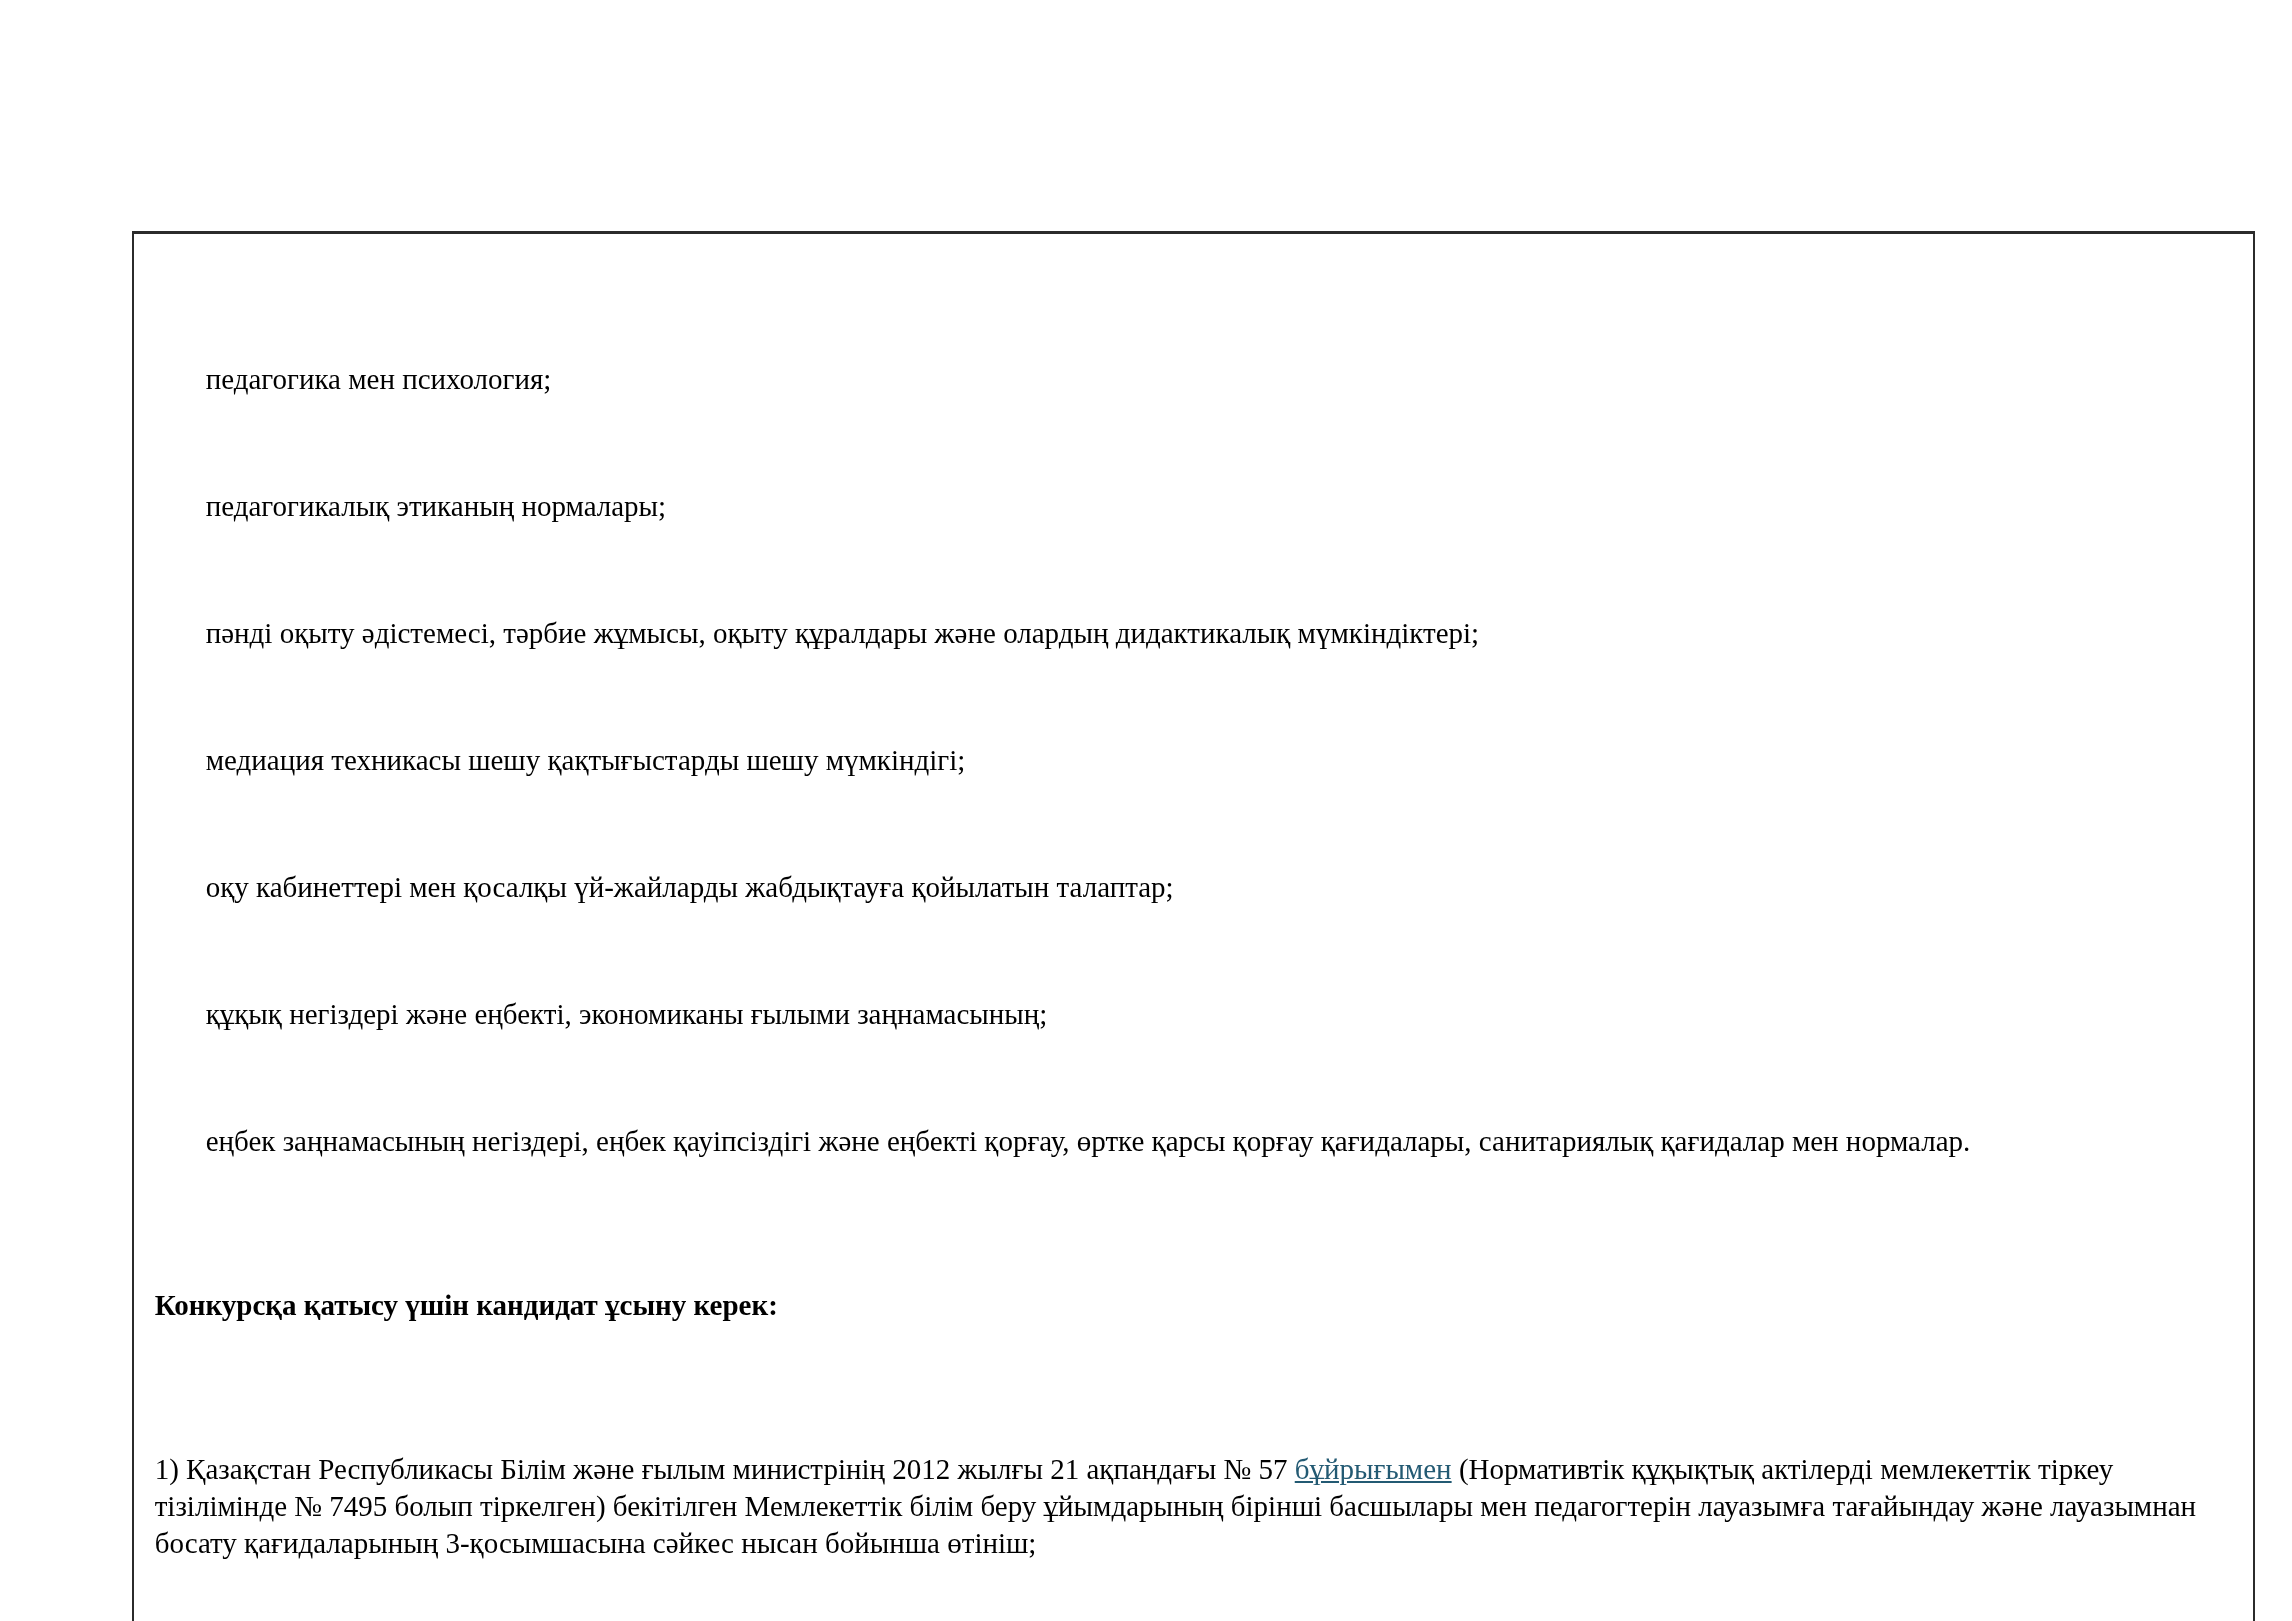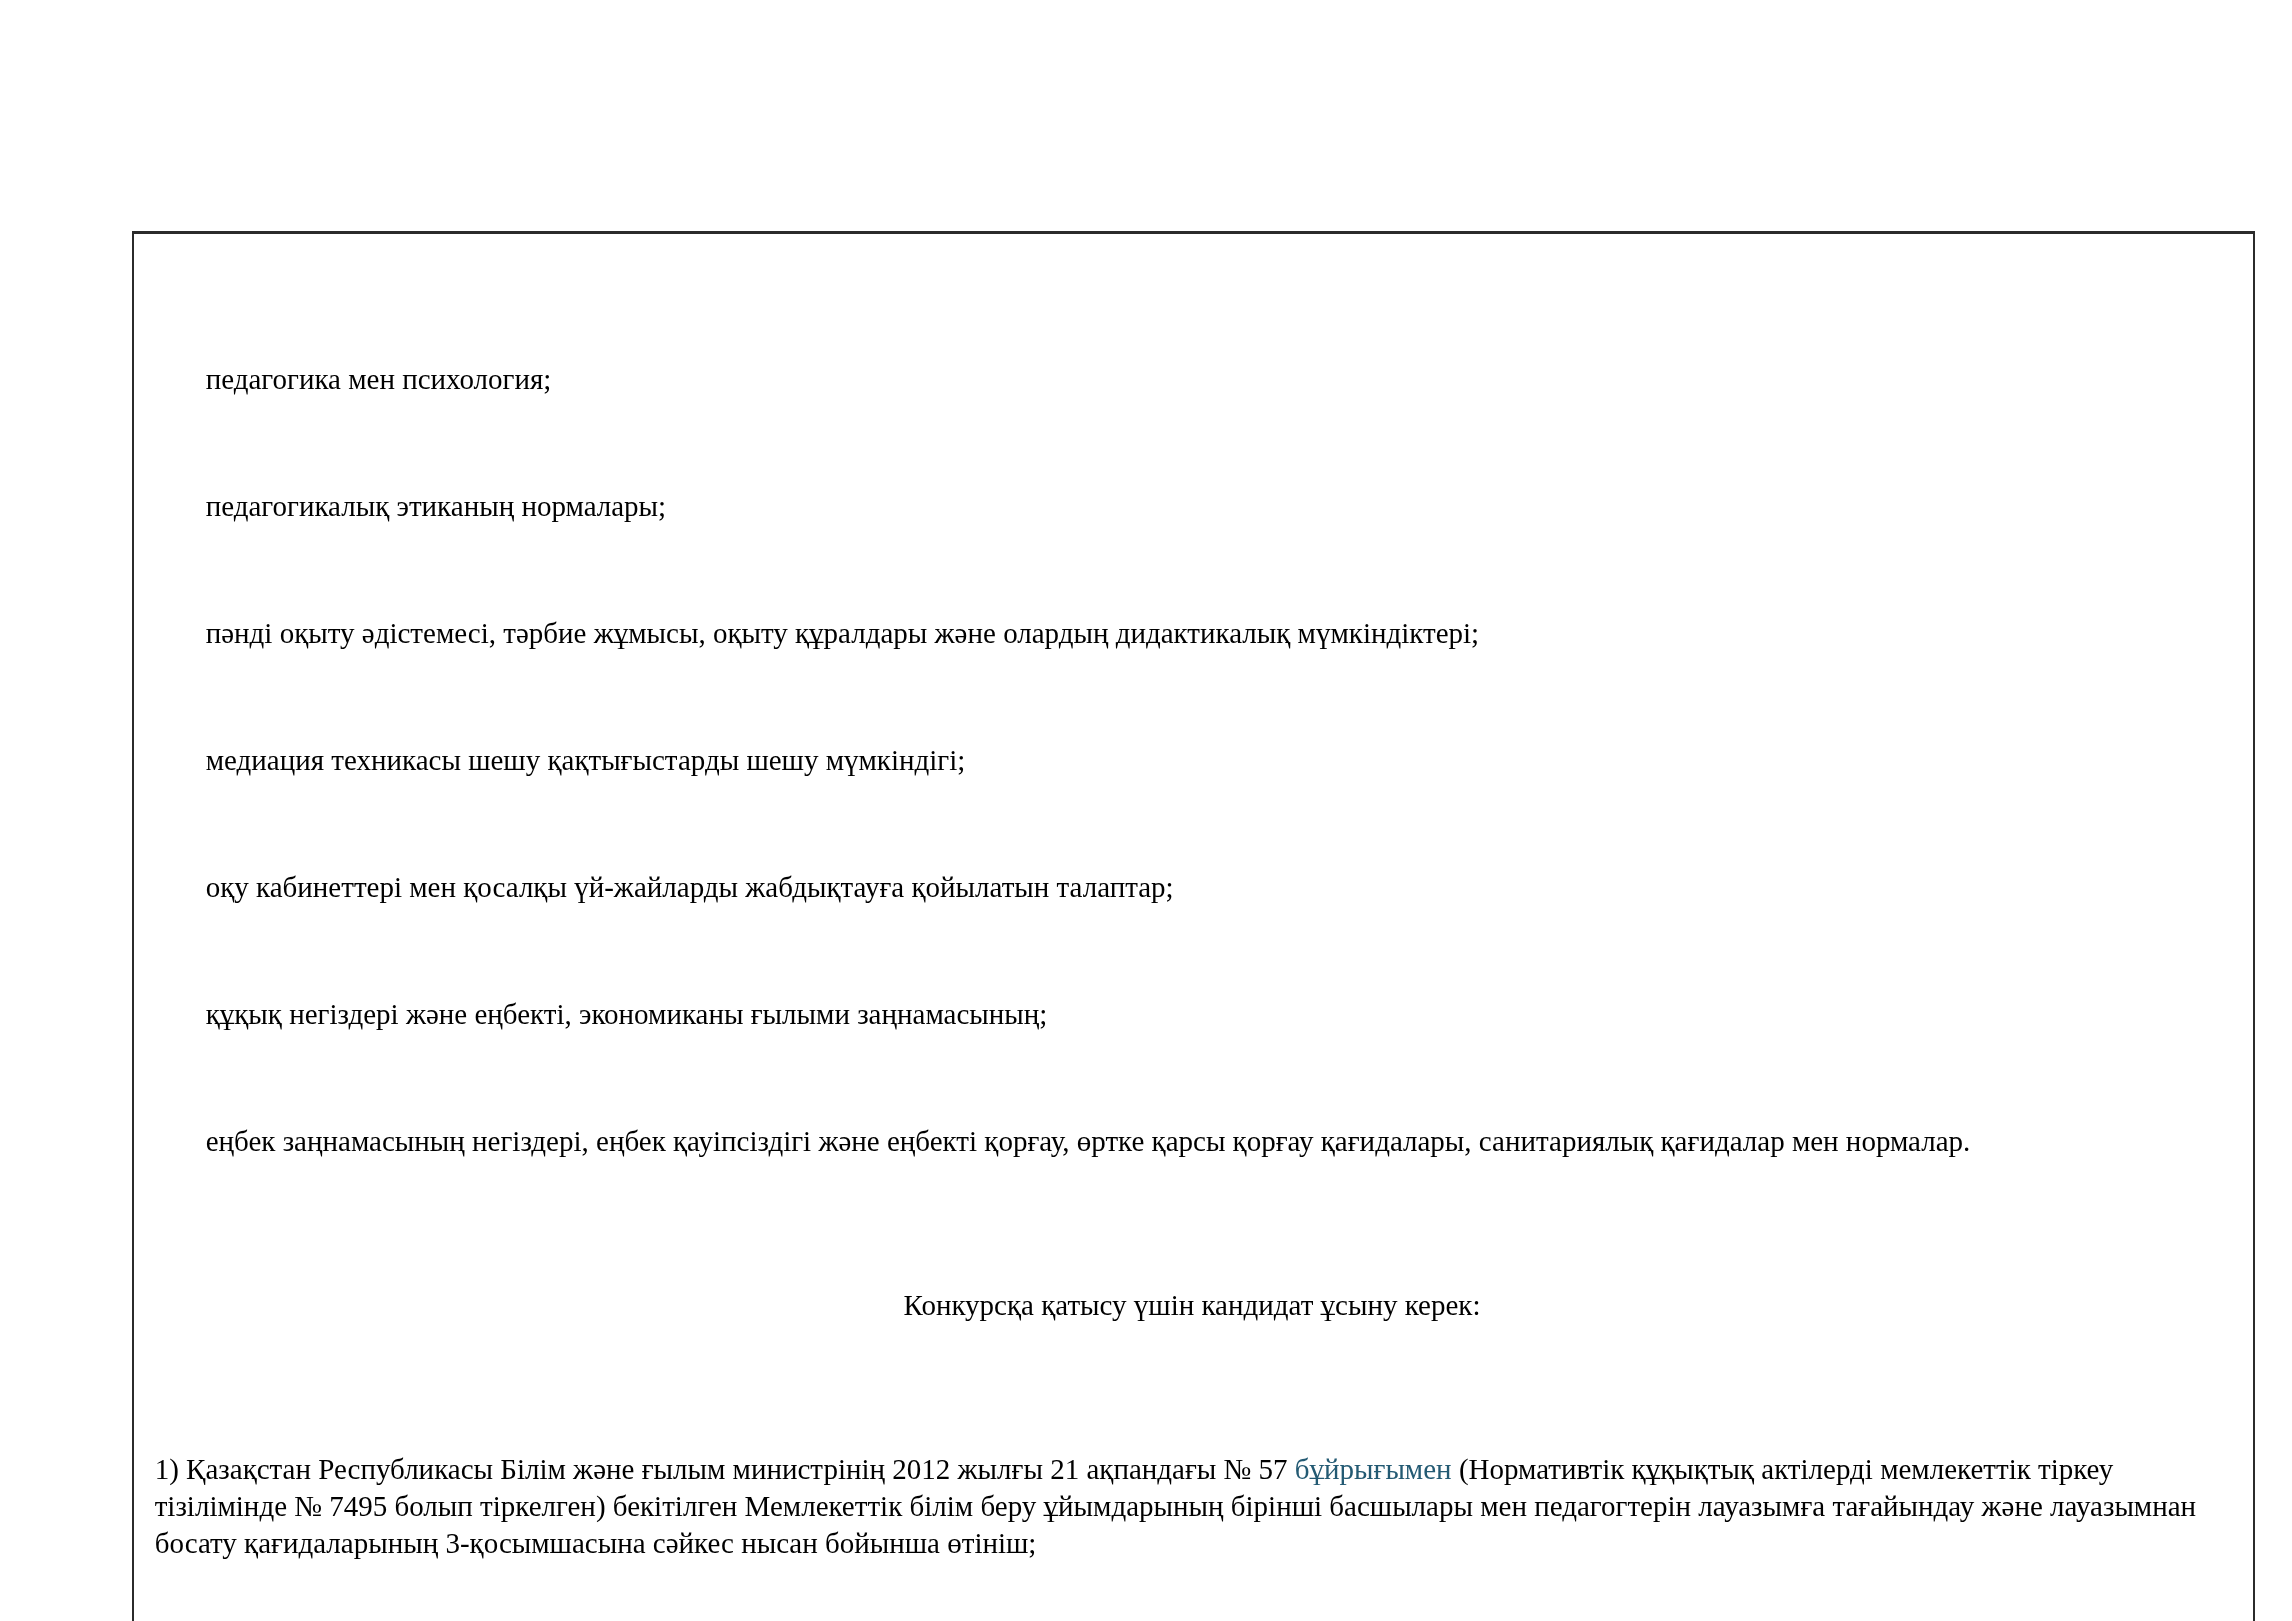--- a/index.html
+++ b/index.html
@@ -24,23 +24,24 @@
     border: 2.9px solid #2b2b2b;
     border-top-width: 3.9px;
     border-bottom-width: 4.9px;
     padding: 7.8px 15.7px 0 12.7px;
     font-size: 29px;
     line-height: 37px;
     white-space: pre-wrap;
   }
   p { margin: 8px; }
   .q { text-indent: 51px; }
-  .bold { font-weight: normal; text-align: center; }
+  .bold { font-weight: bold; }
   .doc-link {
     color: #235a73;
+    text-decoration: underline;
     cursor: pointer;
   }
 </style>
 </head>
 <body>
 
 <div class="doc-box">
 
   <p class="q">педагогика мен психология;</p>
   <p class="q">педагогикалық этиканың нормалары;</p>

